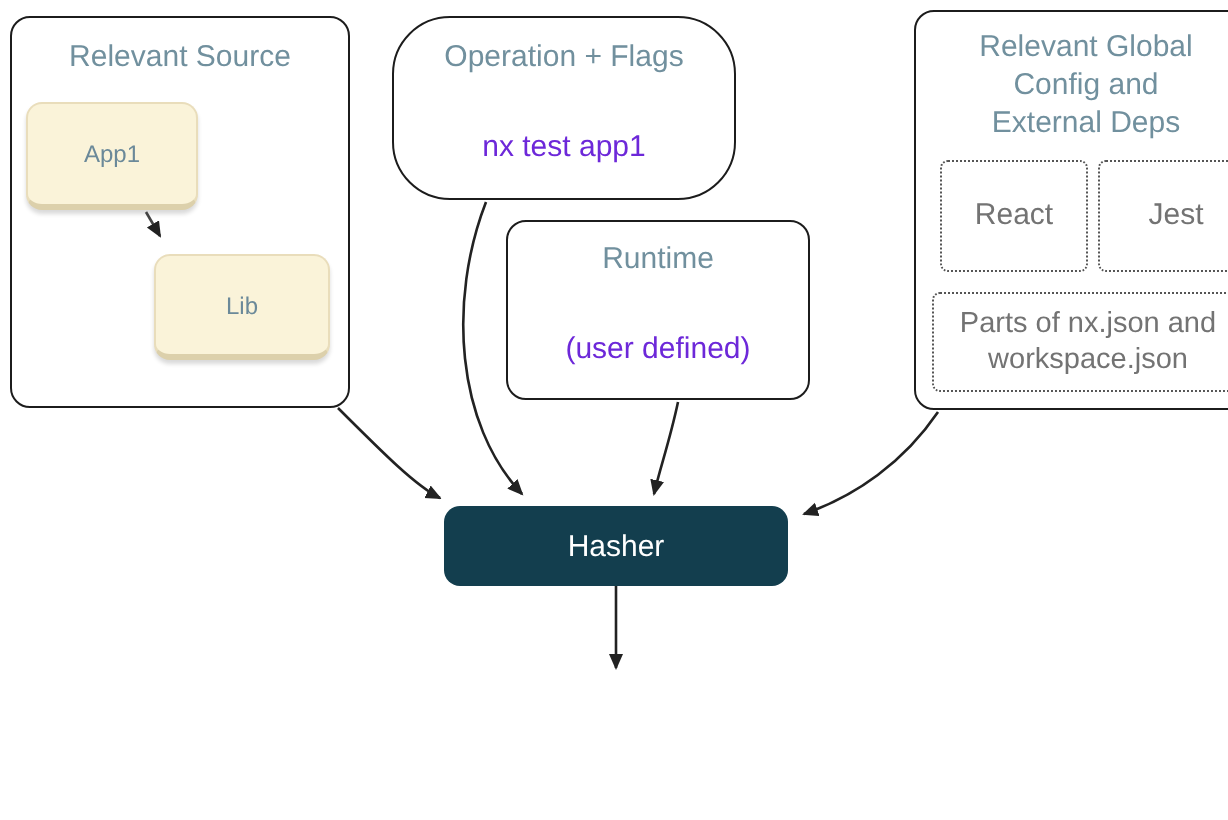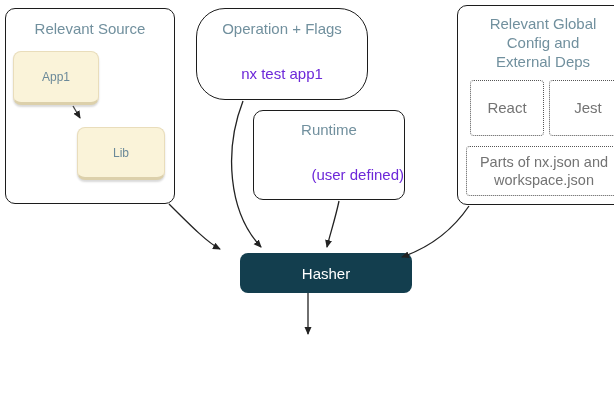--- a/index.html
+++ b/index.html
@@ -19,21 +19,21 @@
     border-radius:8px;box-sizing:border-box;box-shadow:0 2px 2px rgba(0,0,0,0.15);
     display:flex;align-items:center;justify-content:center;
     color:#6b8999;font-size:12px;
   }
   .dotted-node{
     position:absolute;background:#fff;border:1.6px dotted #555;border-radius:4px;
     box-sizing:border-box;display:flex;align-items:center;justify-content:center;
     color:#737373;font-size:15px;text-align:center;line-height:1.25;
   }
   .hasher{
-    position:absolute;left:240px;top:253px;width:172px;height:40px;
+    position:absolute;left:222px;top:253px;width:172px;height:40px;
     background:#133e4e;border-radius:8px;display:flex;align-items:center;justify-content:center;
     color:#ffffff;font-size:15px;
   }
   .hash-box{
     position:absolute;left:43px;top:341px;width:495px;height:66px;
     background:#fff;border:1px solid #1c1c1c;border-radius:12px;box-sizing:border-box;
     display:flex;align-items:center;justify-content:center;
   }
   .hash-text{font-size:13px;color:#111;white-space:nowrap;letter-spacing:0.1px;}
   .cmd-text{position:absolute;width:100%;text-align:center;font-size:15px;color:#6d28d9;}
@@ -67,21 +67,21 @@
     <div class="dotted-node" style="left:91px;top:74px;width:78px;height:56px;">
       <span>Jest</span>
     </div>
     <div class="dotted-node" style="left:8px;top:140px;width:156px;height:50px;font-size:14.5px;">
       <span style="display:block;width:140px;">Parts of nx.json and workspace.json</span>
     </div>
   </div>
 
   <div class="outline-box" style="left:253px;top:110px;width:152px;height:90px;">
     <div class="box-title" style="padding-top:10px;">Runtime</div>
-    <div class="cmd-text" style="top:55px;text-align:right;">(user defined)</div>
+    <div class="cmd-text" style="top:55px;">(user defined)</div>
   </div>
 
   <div class="hasher">
     <span>Hasher</span>
   </div>
 
 
   <svg class="arrows" width="614" height="410" viewBox="0 0 614 410">
     <defs>
       <marker id="ah" markerWidth="9" markerHeight="8" refX="7" refY="3.5" orient="auto" markerUnits="userSpaceOnUse">

